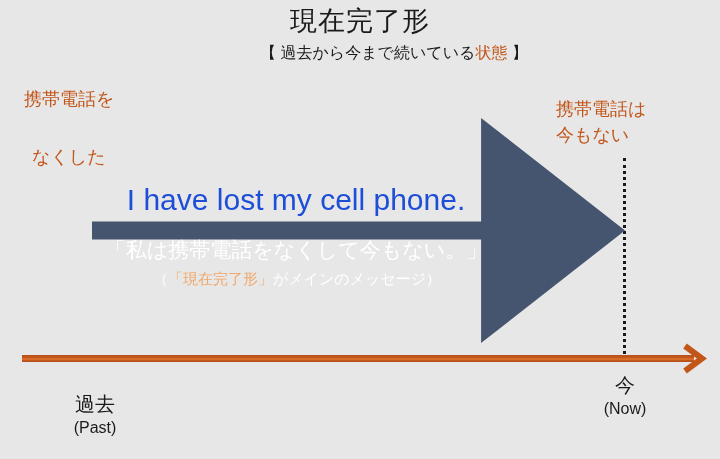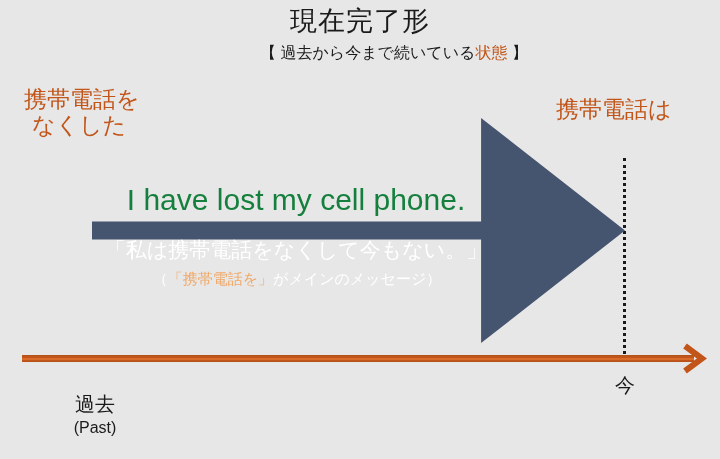--- a/index.html
+++ b/index.html
@@ -45,32 +45,33 @@
     padding-left: 34px;
   }
   .subtitle .hl {
     color: #c2561a;
   }
 
   
   .note {
     position: absolute;
     color: #c2561a;
-    font-size: 23px;
+    font-size: 18px;
     line-height: 26px;
     white-space: nowrap;
   }
   .note-left {
     left: 24px;
     top: 86px;
     text-align: left;
   }
   .note-left .l2 {
     padding-left: 8px;
     display: block;
+    margin-top: 32px;
   }
   .note-right {
     left: 556px;
     top: 96px;
     width: 150px;
     text-align: left;
   }
   .note-right .l2 {
     display: block;
   }
@@ -103,21 +104,21 @@
     width: 400px;
     height: 136px;
     display: flex;
     flex-direction: column;
     justify-content: center;
     align-items: center;
     text-align: center;
     pointer-events: none;
   }
   .arrow-en {
-    color: #15803d;
+    color: #1d4ed8;
     font-size: 30px;
     line-height: 38px;
     white-space: nowrap;
     margin-left: 8px;
   }
   .arrow-jp {
     color: #ffffff;
     font-size: 21px;
     line-height: 30px;
     white-space: nowrap;
@@ -205,44 +206,46 @@
 
   <div class="subtitle"><span>【 過去から今まで続いている</span><span class="hl">状態</span><span> 】</span></div>
 
   <div class="note note-left">
     <span>携帯電話を</span>
     <span class="l2">なくした</span>
   </div>
 
   <div class="note note-right">
     <span>携帯電話は</span>
+    <span class="l2">今もない</span>
   </div>
 
   <div class="now-line"></div>
 
   <div class="big-arrow"></div>
 
   <div class="arrow-text">
     <div class="arrow-en">I have lost my cell phone.</div>
     <div class="arrow-jp">「私は携帯電話をなくして今もない。」</div>
-    <div class="arrow-sub"><span>（</span><span class="hl">「携帯電話を」</span><span>がメインのメッセージ）</span></div>
+    <div class="arrow-sub"><span>（</span><span class="hl">「現在完了形」</span><span>がメインのメッセージ）</span></div>
   </div>
 
   <div class="timeline">
     <div class="timeline-inner"></div>
   </div>
 
   <div class="timeline-head">
     <svg width="26" height="33" viewBox="0 0 26 33" aria-hidden="true">
       <polyline points="4,4 21,16.5 4,29" fill="none" stroke="#c2561a" stroke-width="6" stroke-linecap="butt" stroke-linejoin="miter"></polyline>
     </svg>
   </div>
 
   <div class="tl-label tl-past">
     <span class="jp">過去</span>
     <span class="en">(Past)</span>
   </div>
 
   <div class="tl-label tl-now">
     <span class="jp">今</span>
+    <span class="en">(Now)</span>
   </div>
 
 </div>
 
 </body></html>

